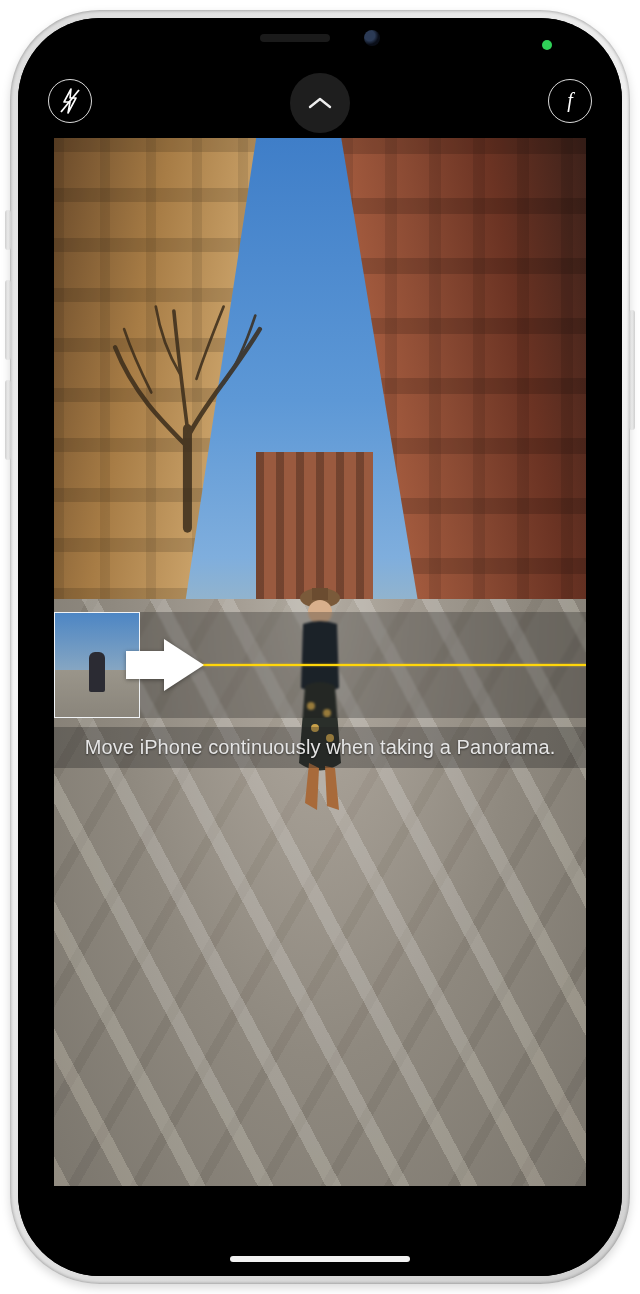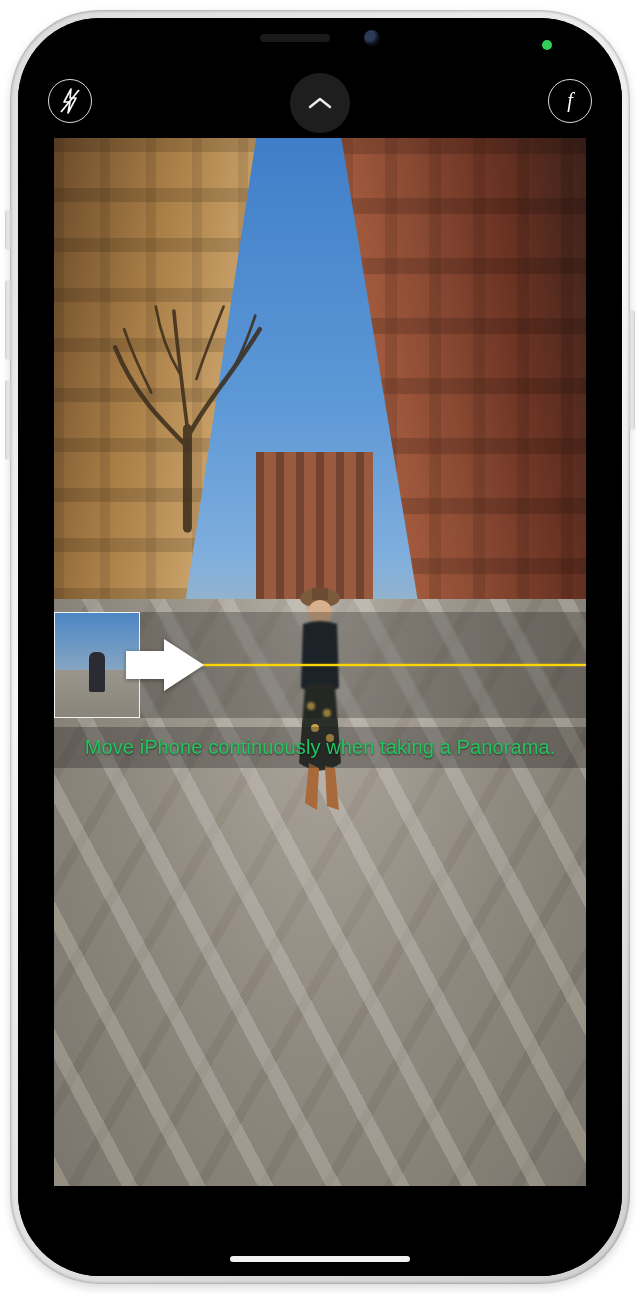--- a/index.html
+++ b/index.html
@@ -248,21 +248,21 @@
 
   .pano-hint {
     position:absolute;
     left:0; right:0;
     top:56.2%;
     text-align:center;
     padding:9px 12px;
     background:rgba(30,30,30,.32);
   }
   .pano-hint span{
-    color:#22c55e;
+    color:#e5e5e5;
     font-size:20px;
     font-weight:400;
     letter-spacing:.1px;
     text-shadow:0 1px 2px rgba(0,0,0,.6);
   }
 
   
   .home-ind {
     position:absolute;
     bottom:14px; left:50%;

